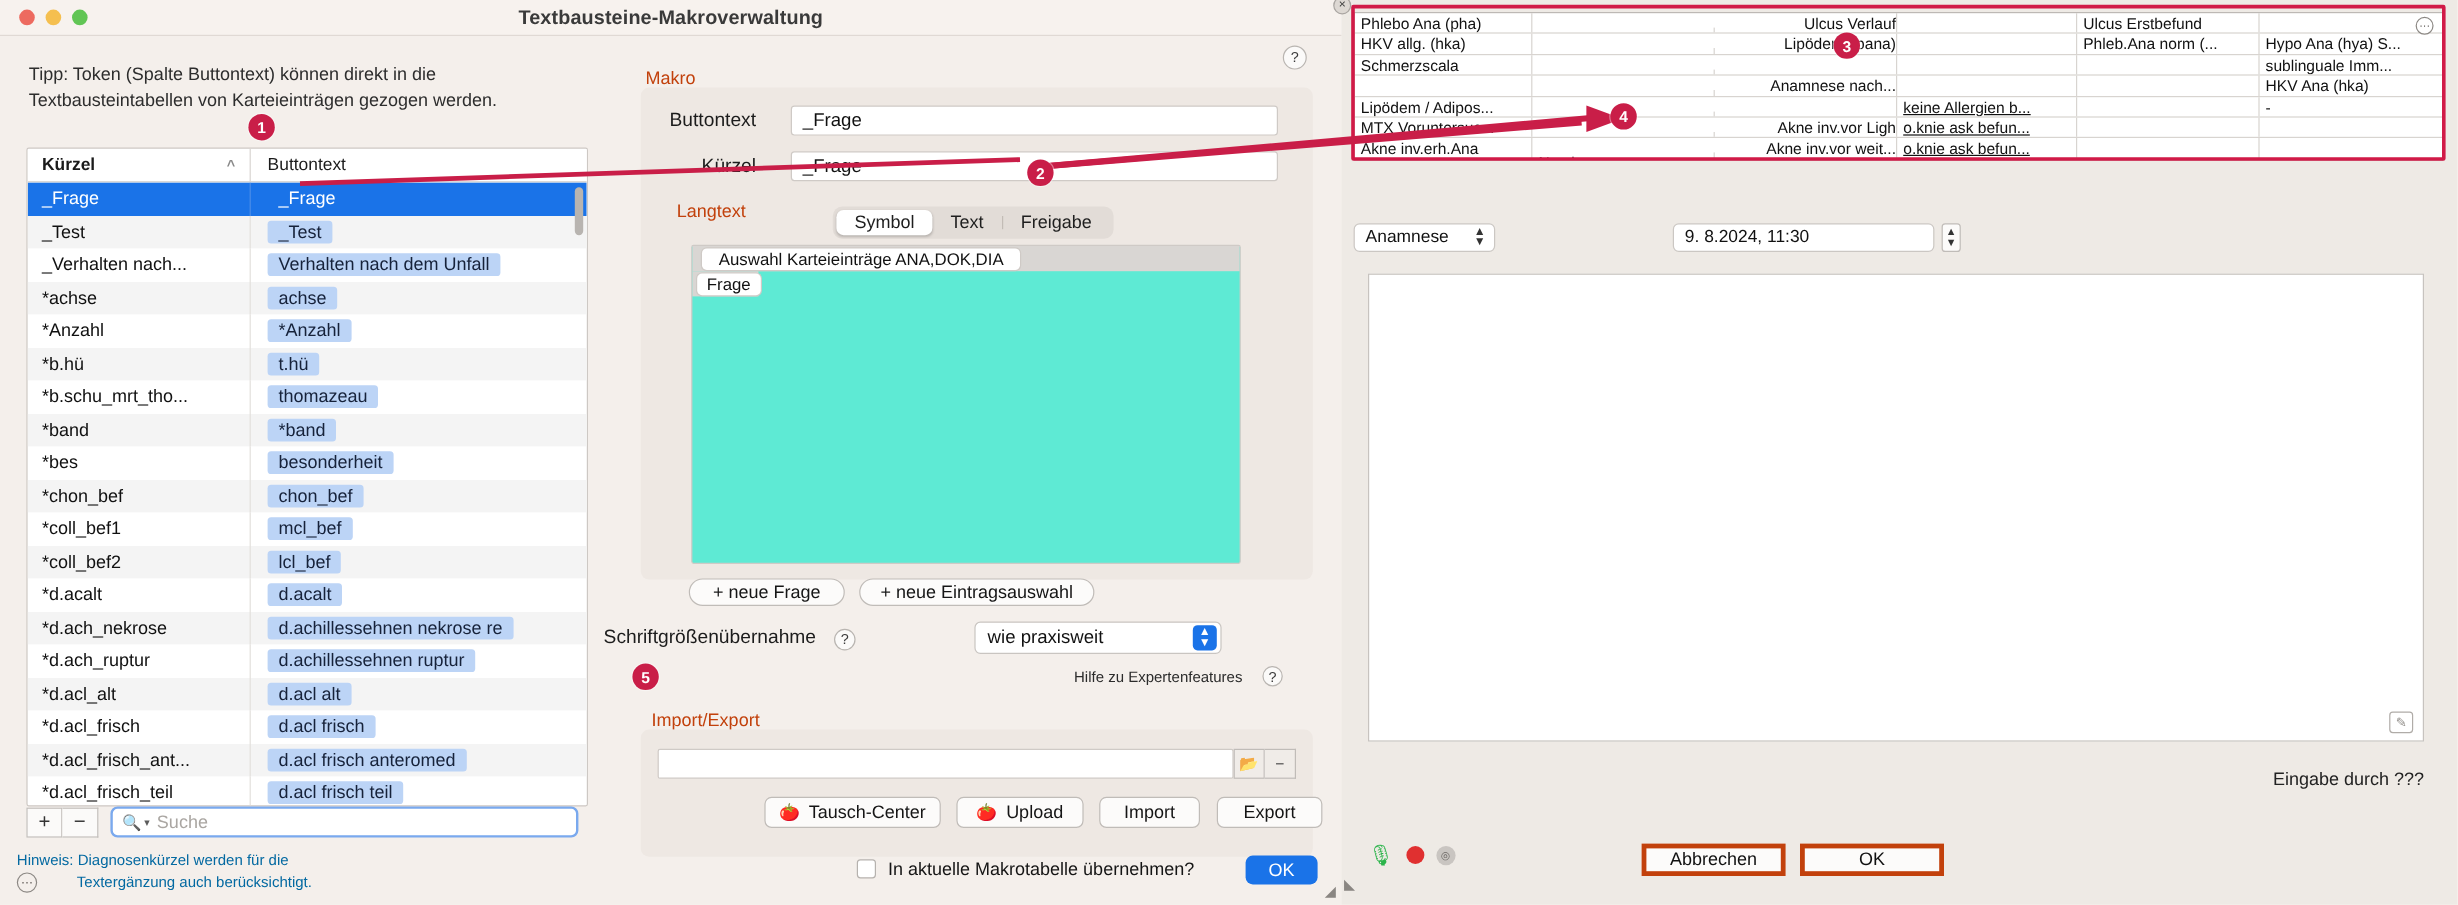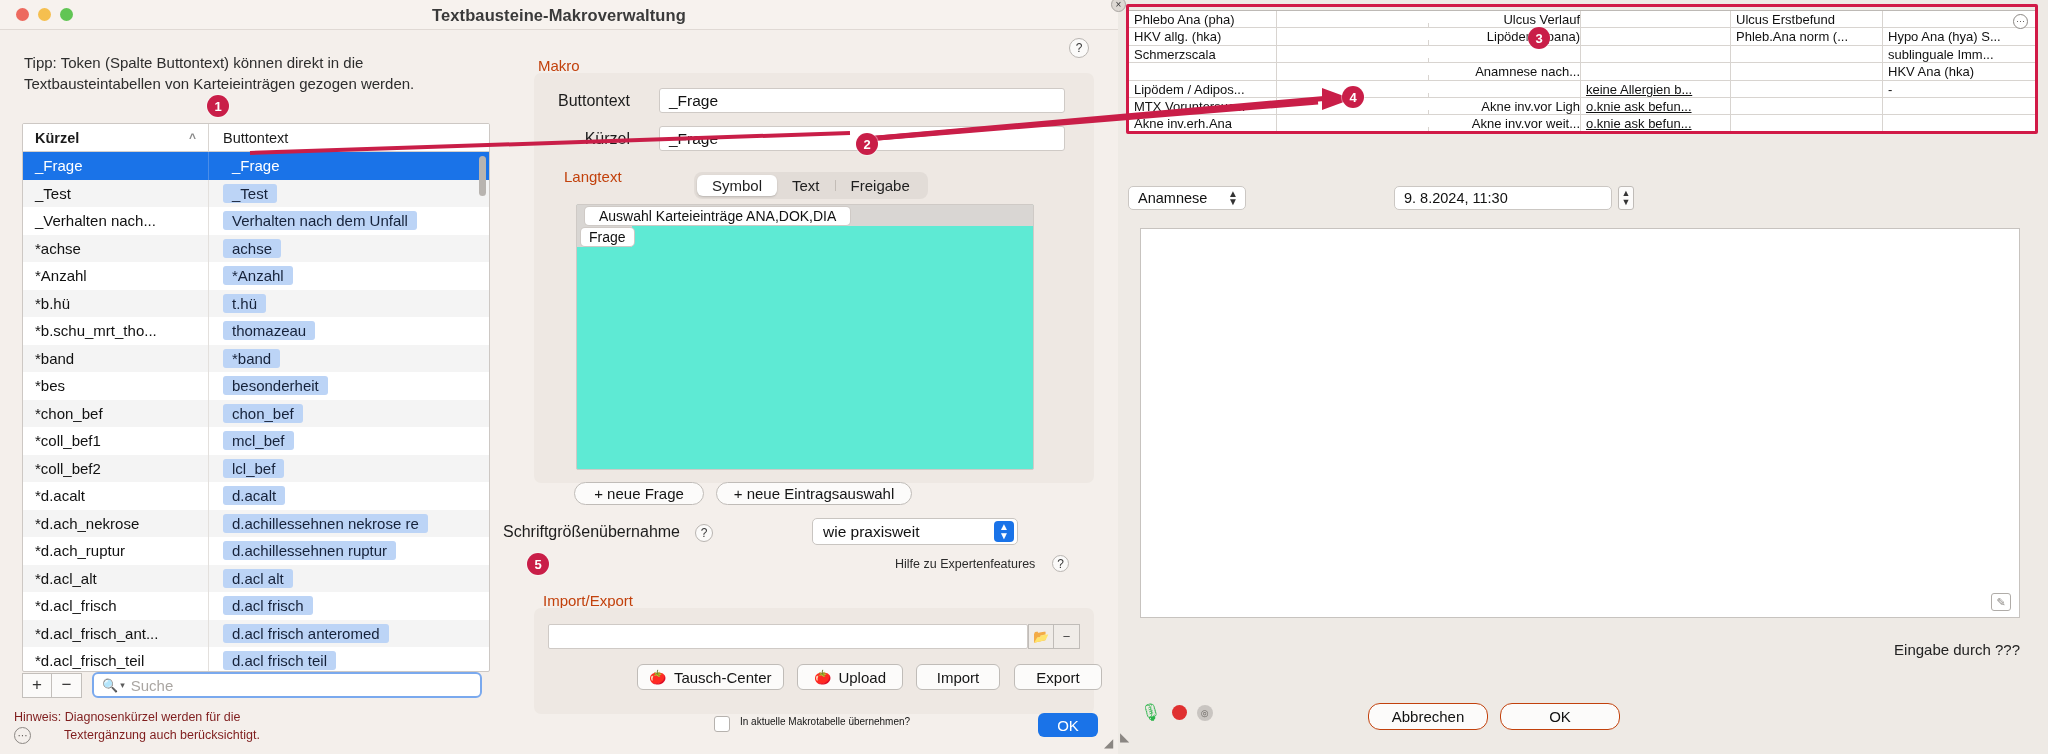--- a/index.html
+++ b/index.html
@@ -85,21 +85,21 @@
   }
   .searchwrap .sicon { font-size: 13px; color: #5c5c5c; margin-right: 2px; }
   .searchwrap .scar { font-size: 9px; color: #5c5c5c; margin-right: 6px; }
   .searchwrap input {
     border: none; outline: none; flex: 1; font-size: 15px; color: #222;
     font-family: "Liberation Sans", sans-serif; background: transparent;
   }
   .searchwrap input::placeholder { color: #aaa6a2; }
   .hint {
     position: absolute; left: 14px; top: 708px; width: 400px;
-    font-size: 12.5px; color: #7f1d1d; line-height: 1.45;
+    font-size: 12.5px; color: #0369a1; line-height: 1.45;
   }
   .hint .l2 { padding-left: 50px; }
   .hintdots {
     position: absolute; left: 14px; top: 727px; width: 17px; height: 17px;
     border: 1px solid #8c8884; border-radius: 50%; font-size: 10px;
     display: flex; align-items: center; justify-content: center; color: #55504c;
     line-height: 1;
   }
 
   
@@ -232,21 +232,21 @@
   }
   .eingabe { position: absolute; right: 28px; top: 641px; font-size: 15px; color: #222; }
   .microw { position: absolute; left: 22px; top: 702px; display: flex; align-items: center; gap: 10px; }
   .mic { font-size: 17px; color: #2bb44a; }
   .recdot { width: 15px; height: 15px; border-radius: 50%; background: #e03030; }
   .eye {
     width: 16px; height: 16px; border-radius: 50%; background: #c9c5c1;
     display: flex; align-items: center; justify-content: center; font-size: 9px; color: #6b6763;
   }
   .rbtn {
-    position: absolute; background: #fcfbfa; border: 1px solid #c2410c; border-radius: 12px;
+    position: absolute; background: #fcfbfa; border: 4px solid #c2410c; border-radius: 0;
     font-size: 15px; color: #111; display: flex; align-items: center; justify-content: center;
   }
   .resizer { position: absolute; font-size: 12px; color: #8a8682; }
 
   
   .badge {
     position: absolute; width: 22px; height: 22px; border-radius: 50%;
     background: #c91e48; color: #fff; font-size: 13px; font-weight: bold;
     display: flex; align-items: center; justify-content: center;
     z-index: 60; box-shadow: 0 0 0 1px rgba(255,255,255,.4);
@@ -474,21 +474,21 @@
       <span>Tausch-Center</span>
     </div>
     <div class="btn" style="left:797px; top:664px; width:106px; height:26px;">
       <span class="tomato">🍅</span>
       <span>Upload</span>
     </div>
     <div class="btn" style="left:916px; top:664px; width:84px; height:26px;">Import</div>
     <div class="btn" style="left:1014px; top:664px; width:88px; height:26px;">Export</div>
 
     <div class="cbox" style="left:714px; top:716px;"></div>
-    <div style="position:absolute; left:740px; top:716px; font-size:10px; color:#151515;">In aktuelle Makrotabelle übernehmen?</div>
+    <div style="position:absolute; left:740px; top:716px; font-size:15px; color:#151515;">In aktuelle Makrotabelle übernehmen?</div>
     <div class="okbtn" style="left:1038px; top:713px; width:60px; height:24px;">OK</div>
 
     <div class="resizer" style="left:1104px; top:736px;">◢</div>
   </div>
 
   <div class="rpanel">
     <div class="rclose">×</div>
 
     <div class="rtable" id="right-table">
       <div class="rtdots">···</div>

